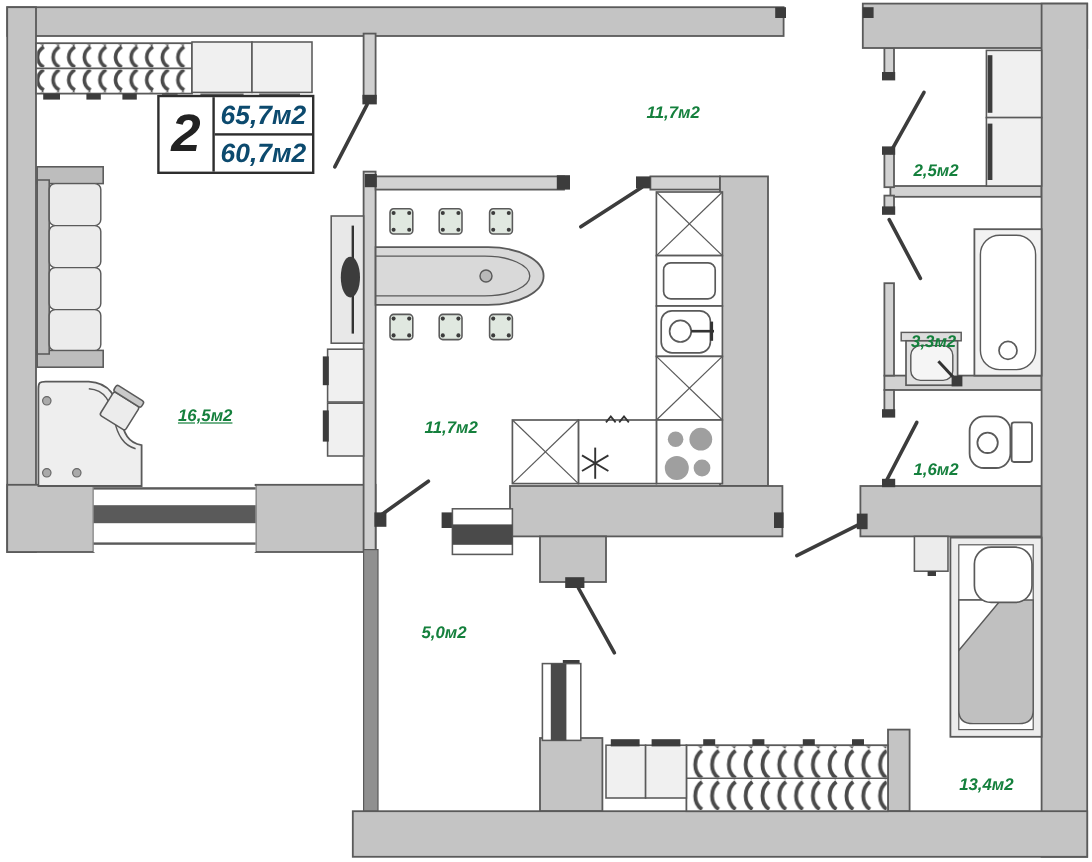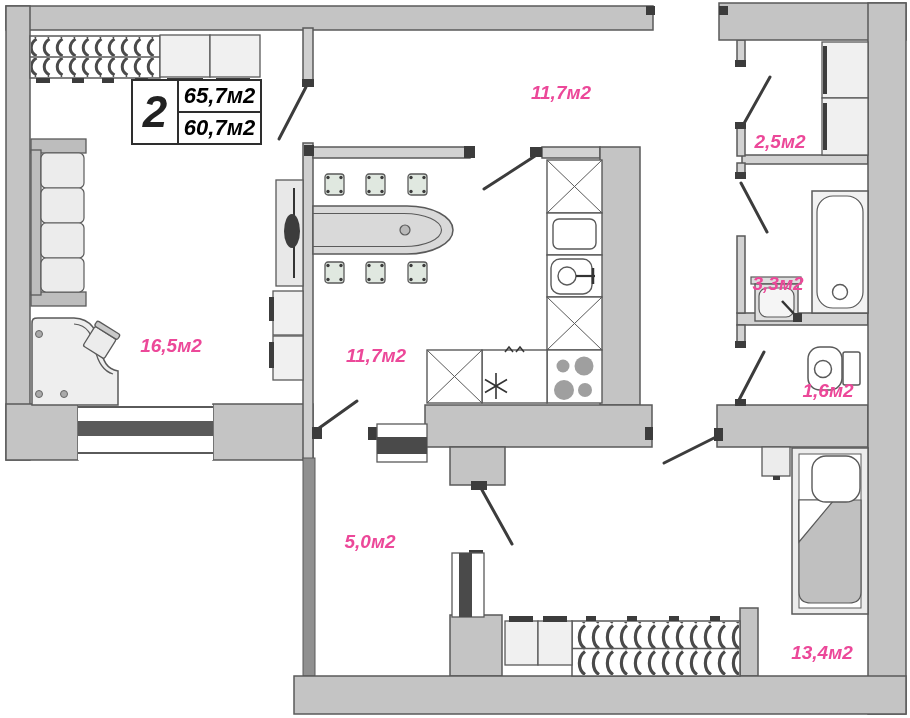--- a/index.html
+++ b/index.html
@@ -1,27 +1,27 @@
 <!DOCTYPE html>
 <html><head>
 <meta charset="utf-8">
 <style>
   html,body{margin:0;padding:0;background:#fff;}
   .stage{position:relative;width:910px;height:718px;background:#ffffff;overflow:hidden;
          font-family:"Liberation Sans", sans-serif;}
   .stage svg{position:absolute;left:0;top:0;}
   .room-label{position:absolute;transform:translate(-50%,-50%);font-style:italic;font-weight:bold;
-              font-size:19px;color:#ec4899;white-space:nowrap;letter-spacing:0;}
+              font-size:14px;color:#15803d;white-space:nowrap;letter-spacing:0;}
   .title-block{position:absolute;left:131px;top:79px;width:131px;height:66px;background:#fff;
                border:2px solid #2e2e2e;display:flex;box-sizing:border-box;}
   .title-left{width:44px;border-right:2px solid #2e2e2e;display:flex;align-items:center;justify-content:center;
               font-weight:bold;font-style:italic;font-size:44px;color:#222;}
   .title-right{flex:1;display:flex;flex-direction:column;}
   .title-cell{flex:1;display:flex;align-items:center;justify-content:center;font-weight:bold;
-              font-style:italic;font-size:22px;color:#000000;}
+              font-style:italic;font-size:22px;color:#0c4a6e;}
   .title-cell.top{border-bottom:2px solid #2e2e2e;}
 </style>
 </head>
 <body>
 
 <div class="stage">
 
 <svg width="910" height="718" viewBox="0 0 910 718">
   <defs>
     <pattern id="hang20" width="13" height="19" patternUnits="userSpaceOnUse">
@@ -284,22 +284,22 @@
 </svg>
 
 <div class="title-block">
   <div class="title-left">2</div>
   <div class="title-right">
     <div class="title-cell top">65,7м2</div>
     <div class="title-cell">60,7м2</div>
   </div>
 </div>
 
-<div class="room-label" style="left:171px;top:346px;">16,5м2</div>
+<div class="room-label" style="left:171px;top:346px;text-decoration:underline;">16,5м2</div>
 <div class="room-label" style="left:376px;top:356px;">11,7м2</div>
 <div class="room-label" style="left:561px;top:93px;">11,7м2</div>
-<div class="room-label" style="left:370px;top:542px;text-align:center;">5,0м2</div>
+<div class="room-label" style="left:370px;top:527px;text-align:center;">5,0м2</div>
 <div class="room-label" style="left:780px;top:142px;">2,5м2</div>
 <div class="room-label" style="left:778px;top:284px;">3,3м2</div>
-<div class="room-label" style="left:780px;top:391px;margin-left:48px;">1,6м2</div>
+<div class="room-label" style="left:780px;top:391px;">1,6м2</div>
 <div class="room-label" style="left:822px;top:653px;text-align:center;">13,4м2</div>
 
 </div>
 
 </body></html>

